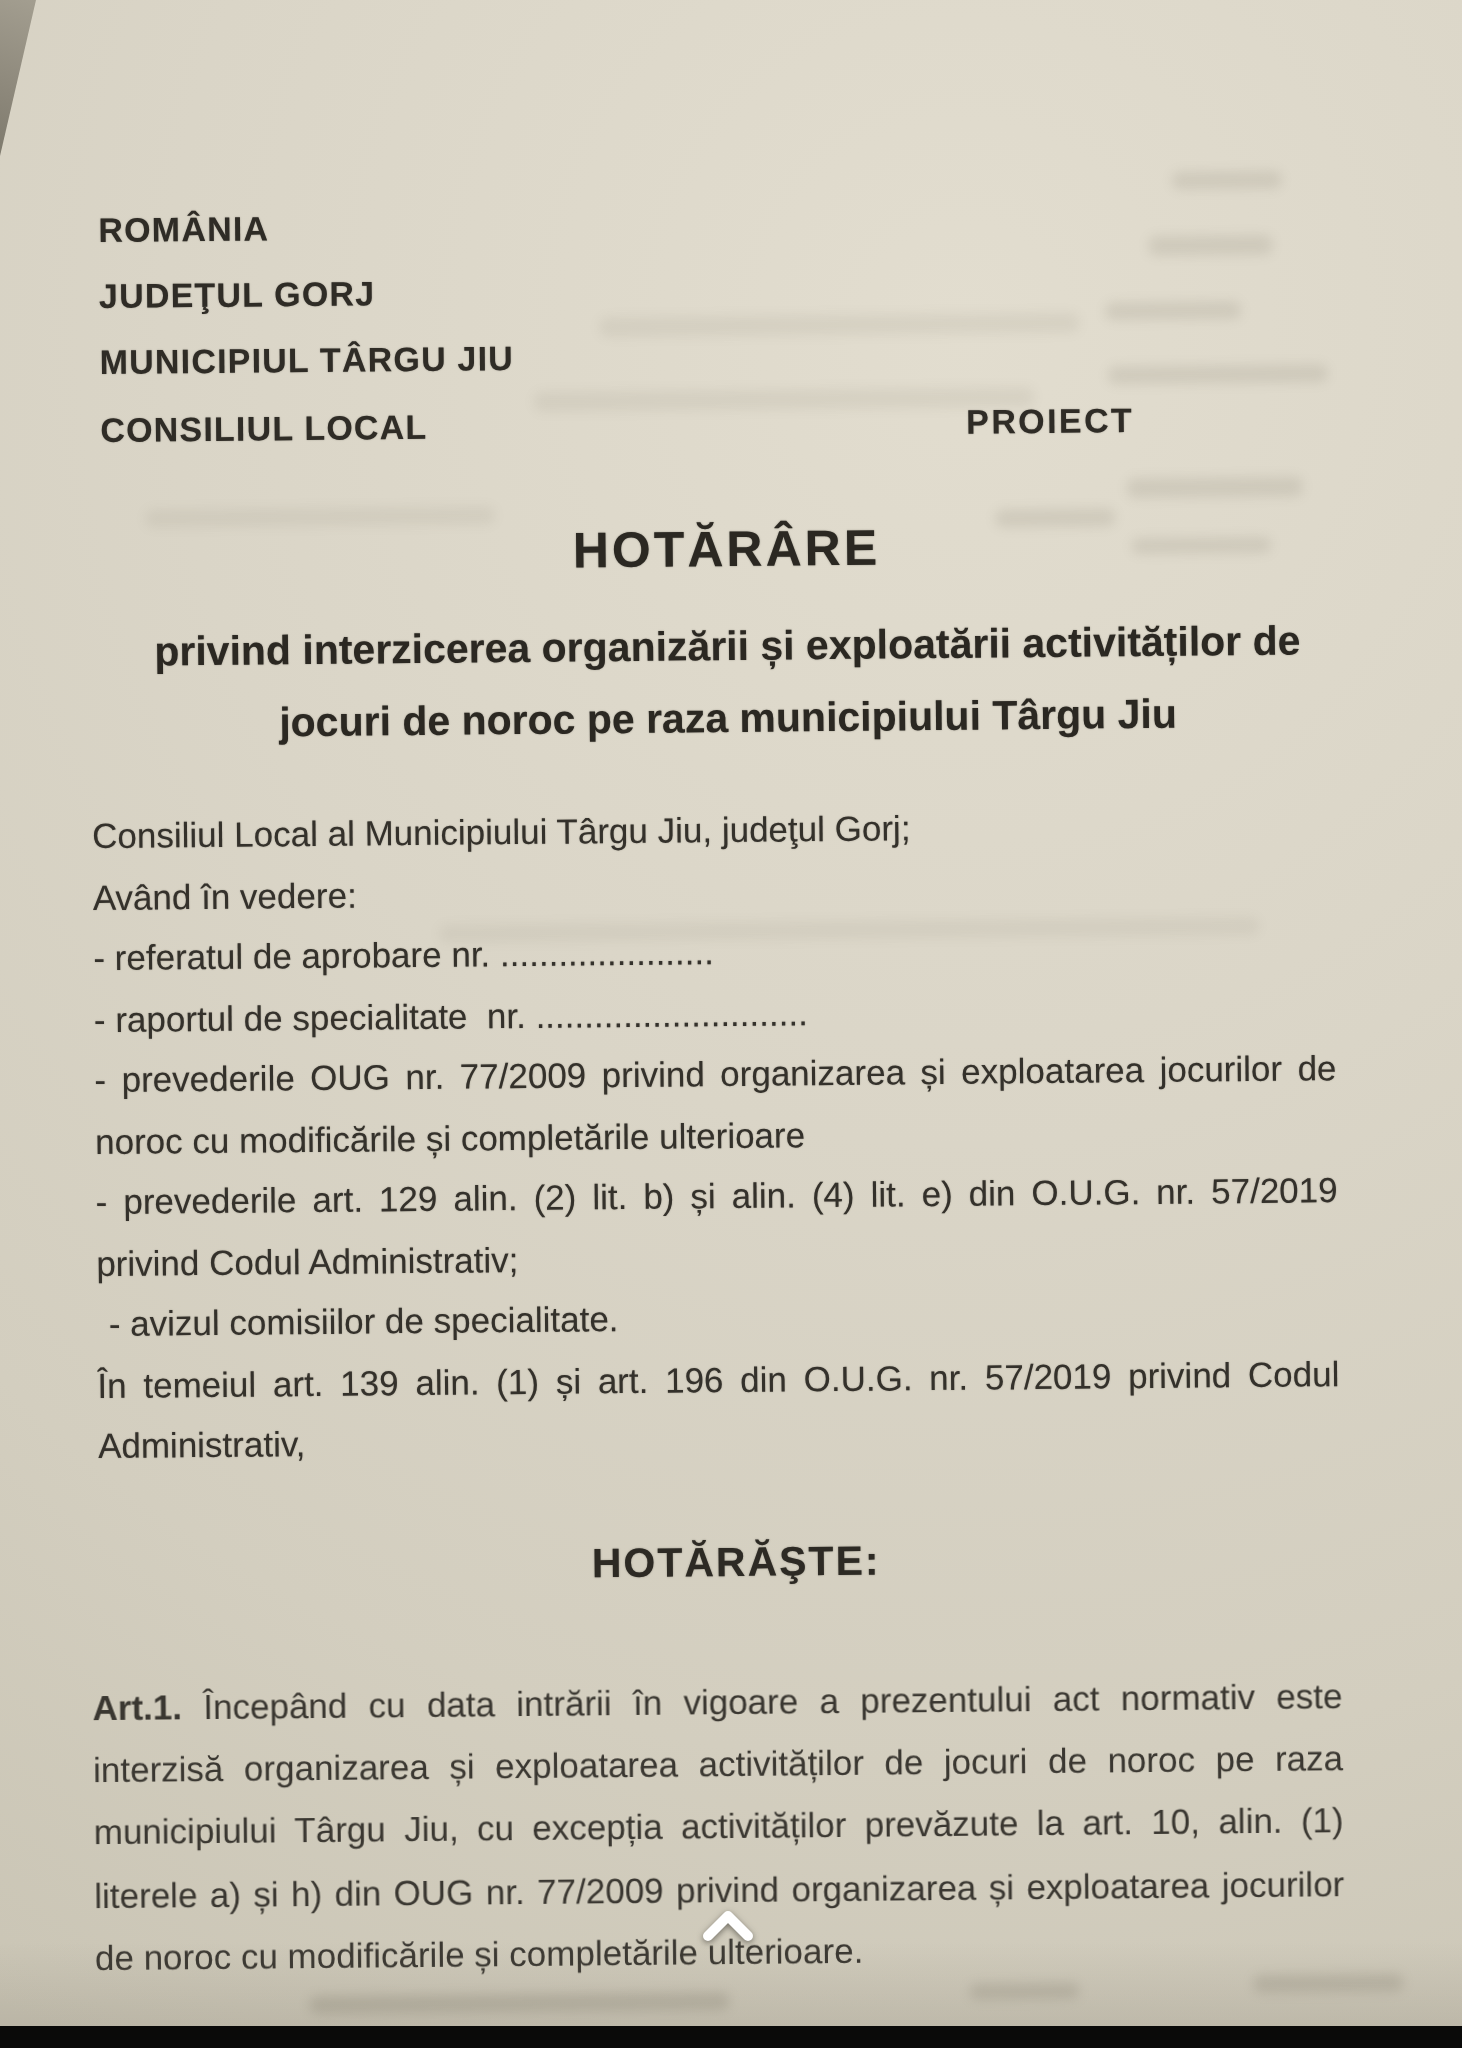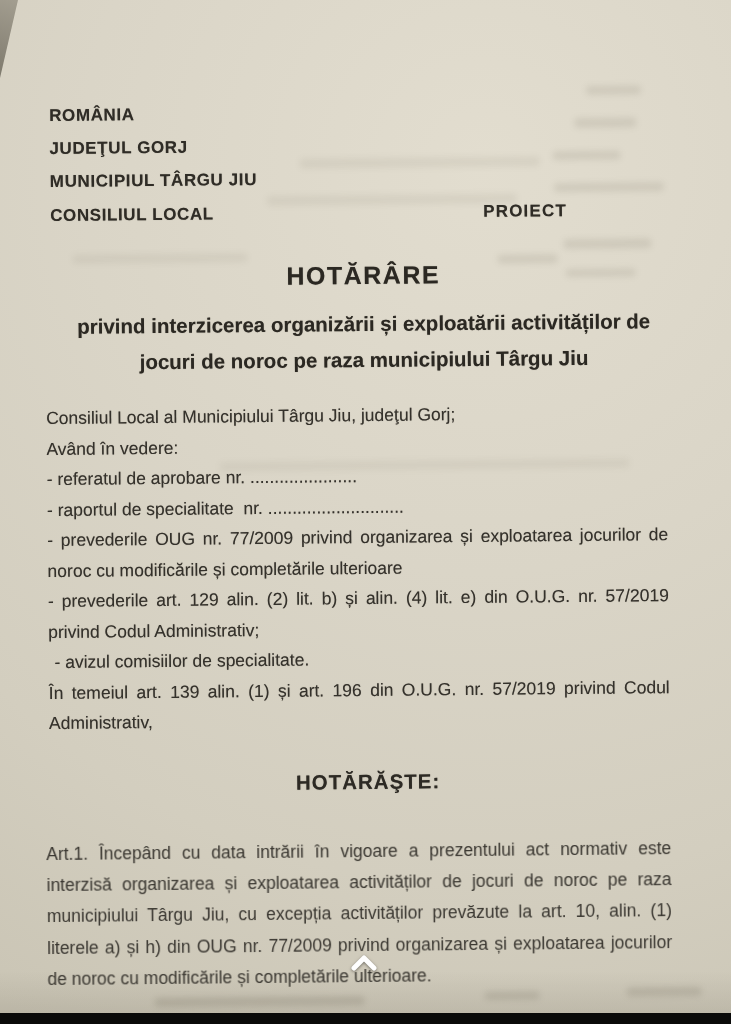--- a/index.html
+++ b/index.html
@@ -50,21 +50,21 @@
     position:absolute;left:8px;top:770px;width:715px;text-align:center;
     font-size:20.5px;font-weight:bold;letter-spacing:1px;color:#2d2a24;
     text-shadow:0 0 0.8px rgba(50,47,40,0.5);
   }
 
   .article1{
     position:absolute;left:43px;top:836px;width:625px;
     font-size:17.5px;line-height:31.2px;overflow:hidden;
     color:#3a3731;filter:blur(0.25px);
   }
-  .art-label{font-weight:normal;}
+  .art-label{font-weight:bold;}
 
   .smudge{
     position:absolute;border-radius:4px;
     background:#6e6858;opacity:0.14;filter:blur(3px);
   }
   .bottom-shade{
     position:absolute;left:0;right:0;bottom:11px;height:42px;
     background:linear-gradient(to bottom,rgba(116,110,96,0) 0%,rgba(116,110,96,0.18) 100%);
   }
   .letterbox{

